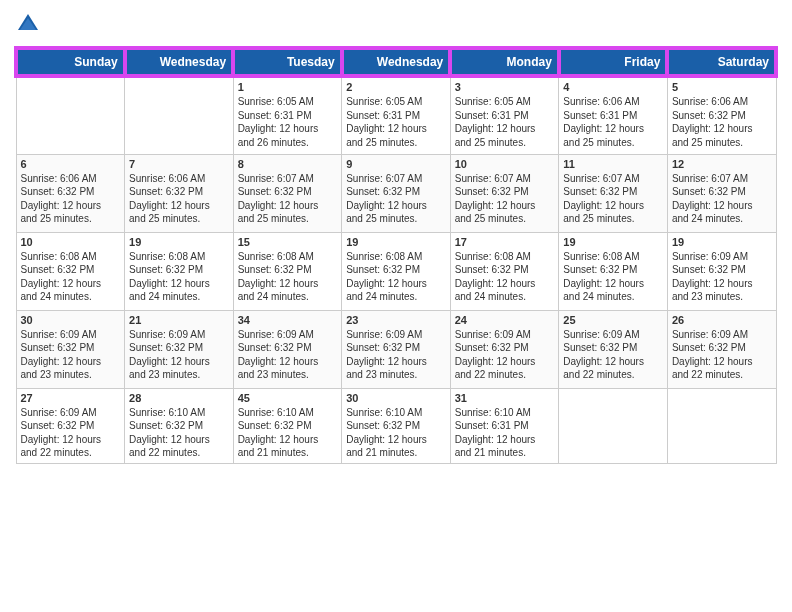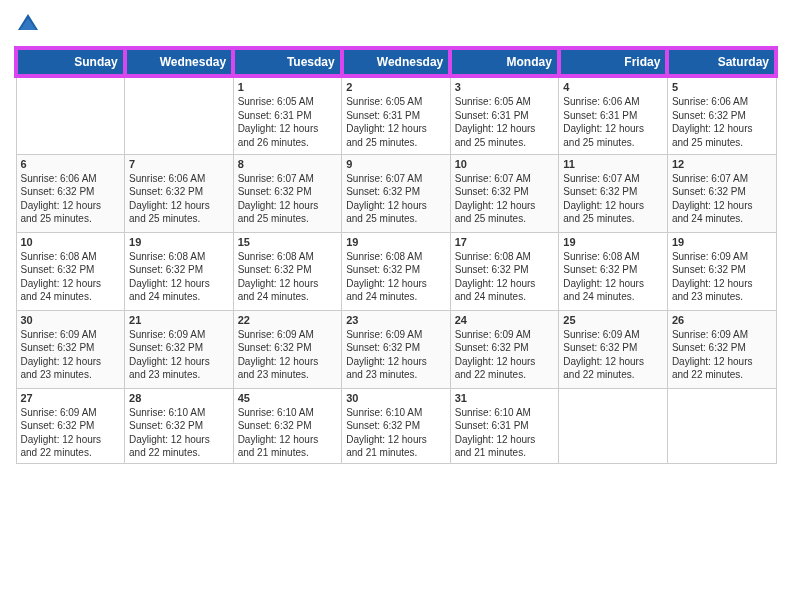--- a/index.html
+++ b/index.html
@@ -270,21 +270,21 @@
 Sunset: 6:32 PM
 Daylight: 12 hours and 23 minutes.</div>
           </td>
           <td>
             <span class="day-number">21</span>
             <div class="day-info" style="white-space: pre-line;">Sunrise: 6:09 AM
 Sunset: 6:32 PM
 Daylight: 12 hours and 23 minutes.</div>
           </td>
           <td>
-            <span class="day-number">22</span>
+            <span class="day-number">34</span>
             <div class="day-info" style="white-space: pre-line;">Sunrise: 6:09 AM
 Sunset: 6:32 PM
 Daylight: 12 hours and 23 minutes.</div>
           </td>
           <td>
             <span class="day-number">23</span>
             <div class="day-info" style="white-space: pre-line;">Sunrise: 6:09 AM
 Sunset: 6:32 PM
 Daylight: 12 hours and 23 minutes.</div>
           </td>

